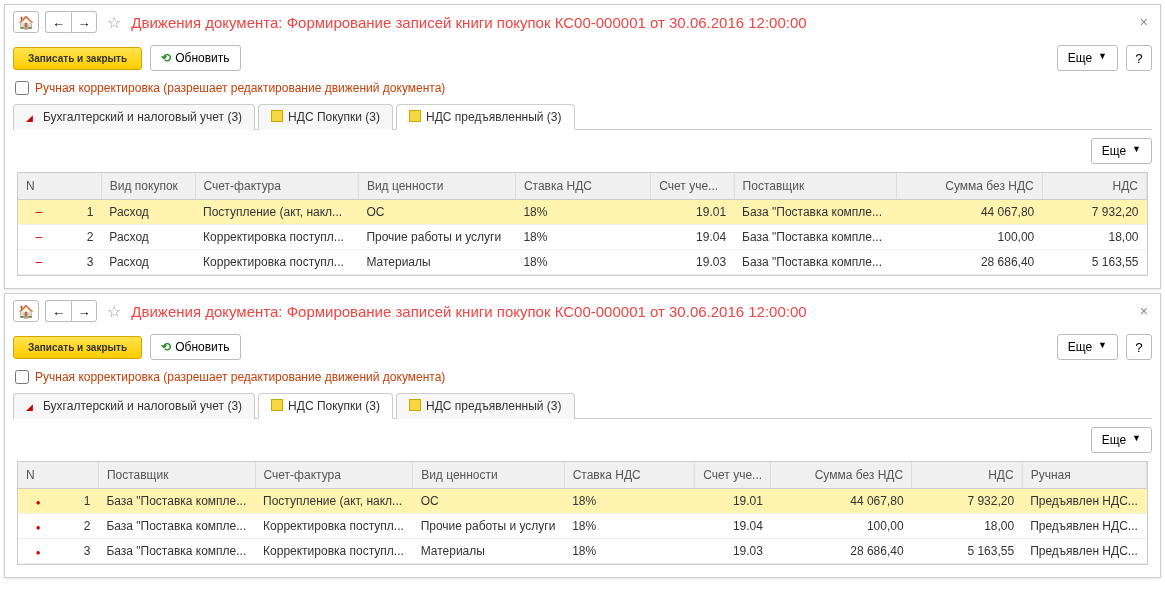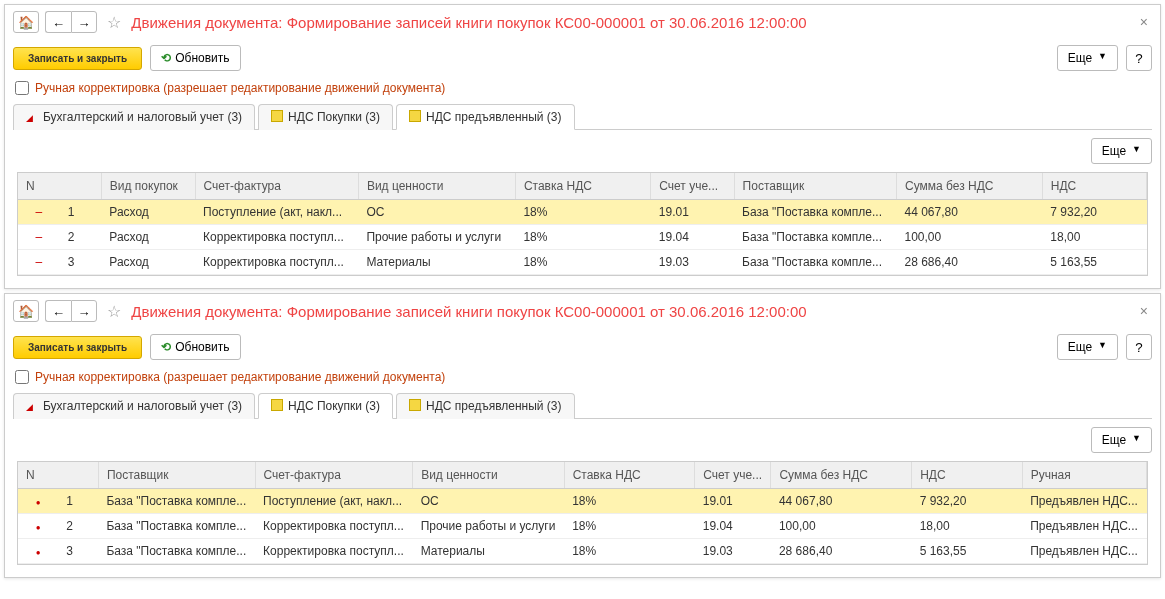--- a/index.html
+++ b/index.html
@@ -27,21 +27,21 @@
 .tab.active { background: #fff; border-bottom: 1px solid #fff; }
 .tab-icon { width: 12px; height: 12px; display: inline-block; }
 .tab-icon.red-green::before { content: "◢"; color: #c00; font-size: 9px; position: relative; }
 .tab-icon.yellow-box { background: #f5d742; border: 1px solid #c9a800; }
 .sub-toolbar { display: flex; padding: 8px; justify-content: flex-end; }
 .table-wrap { margin: 0 12px 12px; border: 1px solid #ccc; }
 table { width: 100%; border-collapse: collapse; font-size: 12px; }
 th { background: #f0f0f0; text-align: left; padding: 6px 8px; border-right: 1px solid #ddd; border-bottom: 1px solid #ccc; font-weight: normal; color: #555; white-space: nowrap; overflow: hidden; text-overflow: ellipsis; }
 td { padding: 5px 8px; border-bottom: 1px solid #eee; white-space: nowrap; overflow: hidden; text-overflow: ellipsis; }
 tr.selected td { background: #fff3b0; }
-.num-cell { text-align: left; }
+.num-cell { text-align: right; }
 .minus-cell { text-align: center; color: #c00; }
 .dot-cell { text-align: center; }
 .dot-cell::before { content: "●"; color: #c00; font-size: 8px; }
 .refresh-icon { color: #2a8c2a; font-weight: bold; }
 .chevron { font-size: 9px; }
 </style>
 </head>
 <body>
 
 <div class="window">

